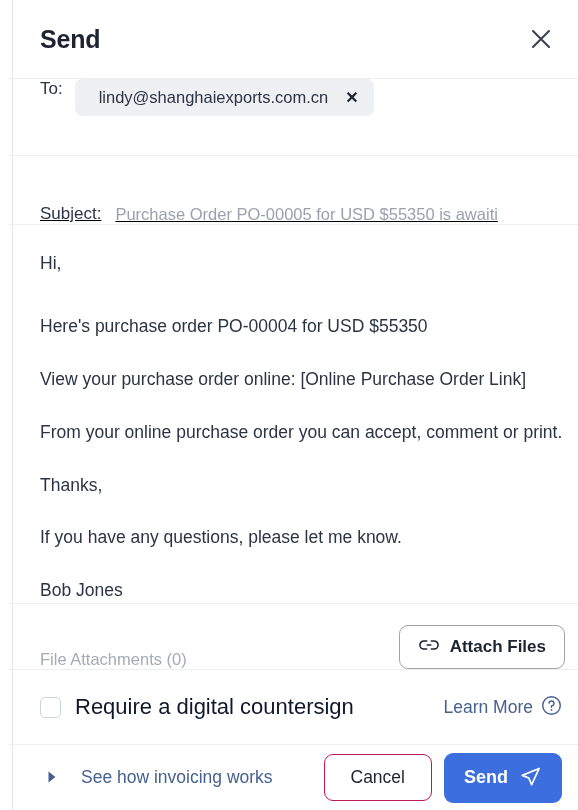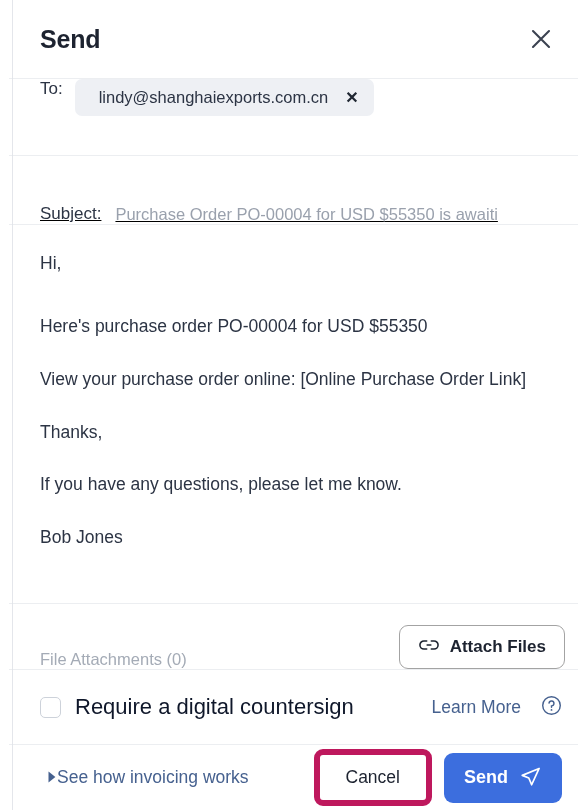--- a/index.html
+++ b/index.html
@@ -188,57 +188,57 @@
     cursor: pointer;
     flex: 0 0 21px;
   }
   #countersign-label {
     font-size: 22px;
     color: #0f172a;
   }
   #learn-more {
     display: inline-flex;
     align-items: center;
-    gap: 20px;
+    gap: 8px;
     cursor: pointer;
     margin-right: 3px;
   }
   #learn-more-label {
     font-size: 17.5px;
     color: #46618f;
     font-weight: 400;
   }
 
   
   #footer {
     height: 65px;
     flex: 0 0 65px;
     display: flex;
     align-items: center;
     justify-content: space-between;
   }
   #invoicing-link {
     display: inline-flex;
     align-items: flex-end;
-    gap: 0;
+    gap: 24px;
     cursor: pointer;
     margin-left: 7px;
   }
   #invoicing-label {
     font-size: 17.5px;
     color: #46618f;
   }
   #footer-actions {
     display: flex;
     align-items: center;
     gap: 12px;
     margin-right: 3px;
   }
   #cancel-btn {
-    border: 6px solid #be185d;
+    border: 1px solid #be185d;
     border-radius: 9px;
     background: #fff;
     padding: 12px 26px;
     font-size: 17.5px;
     color: #1d2330;
     cursor: pointer;
     font-family: "Liberation Sans", sans-serif;
   }
   #send-btn {
     border: none;
@@ -277,28 +277,29 @@
     <span id="to-label" class="field-label">To:</span>
     <span id="email-chip">
       <span id="email-chip-text">lindy@shanghaiexports.com.cn</span>
       <span id="chip-remove">✕</span>
     </span>
   </div>
   <div class="divider"></div>
 
   <div id="subject-row" class="row-pad">
     <span id="subject-label" class="field-label">Subject:</span>
-    <span id="subject-value">Purchase Order PO-00004 for USD $55350 is awaiti</span>
+    <span id="subject-value">Purchase Order PO-00005 for USD $55350 is awaiti</span>
   </div>
   <div class="divider"></div>
 
   <div id="body">
     <div id="p-greeting" class="body-p">Hi,</div>
     <div id="p-intro" class="body-p">Here's purchase order PO-00004 for USD $55350</div>
     <div id="p-link" class="body-p">View your purchase order online: [Online Purchase Order Link]</div>
+    <div id="p-actions" class="body-p">From your online purchase order you can accept, comment or print.</div>
     <div id="p-thanks" class="body-p">Thanks,</div>
     <div id="p-questions" class="body-p">If you have any questions, please let me know.</div>
     <div id="p-signature" class="body-p">Bob Jones</div>
   </div>
   <div class="divider"></div>
 
   <div id="attach-row" class="row-pad">
     <span id="attach-label">File Attachments (0)</span>
     <div id="attach-btn">
       <span>

